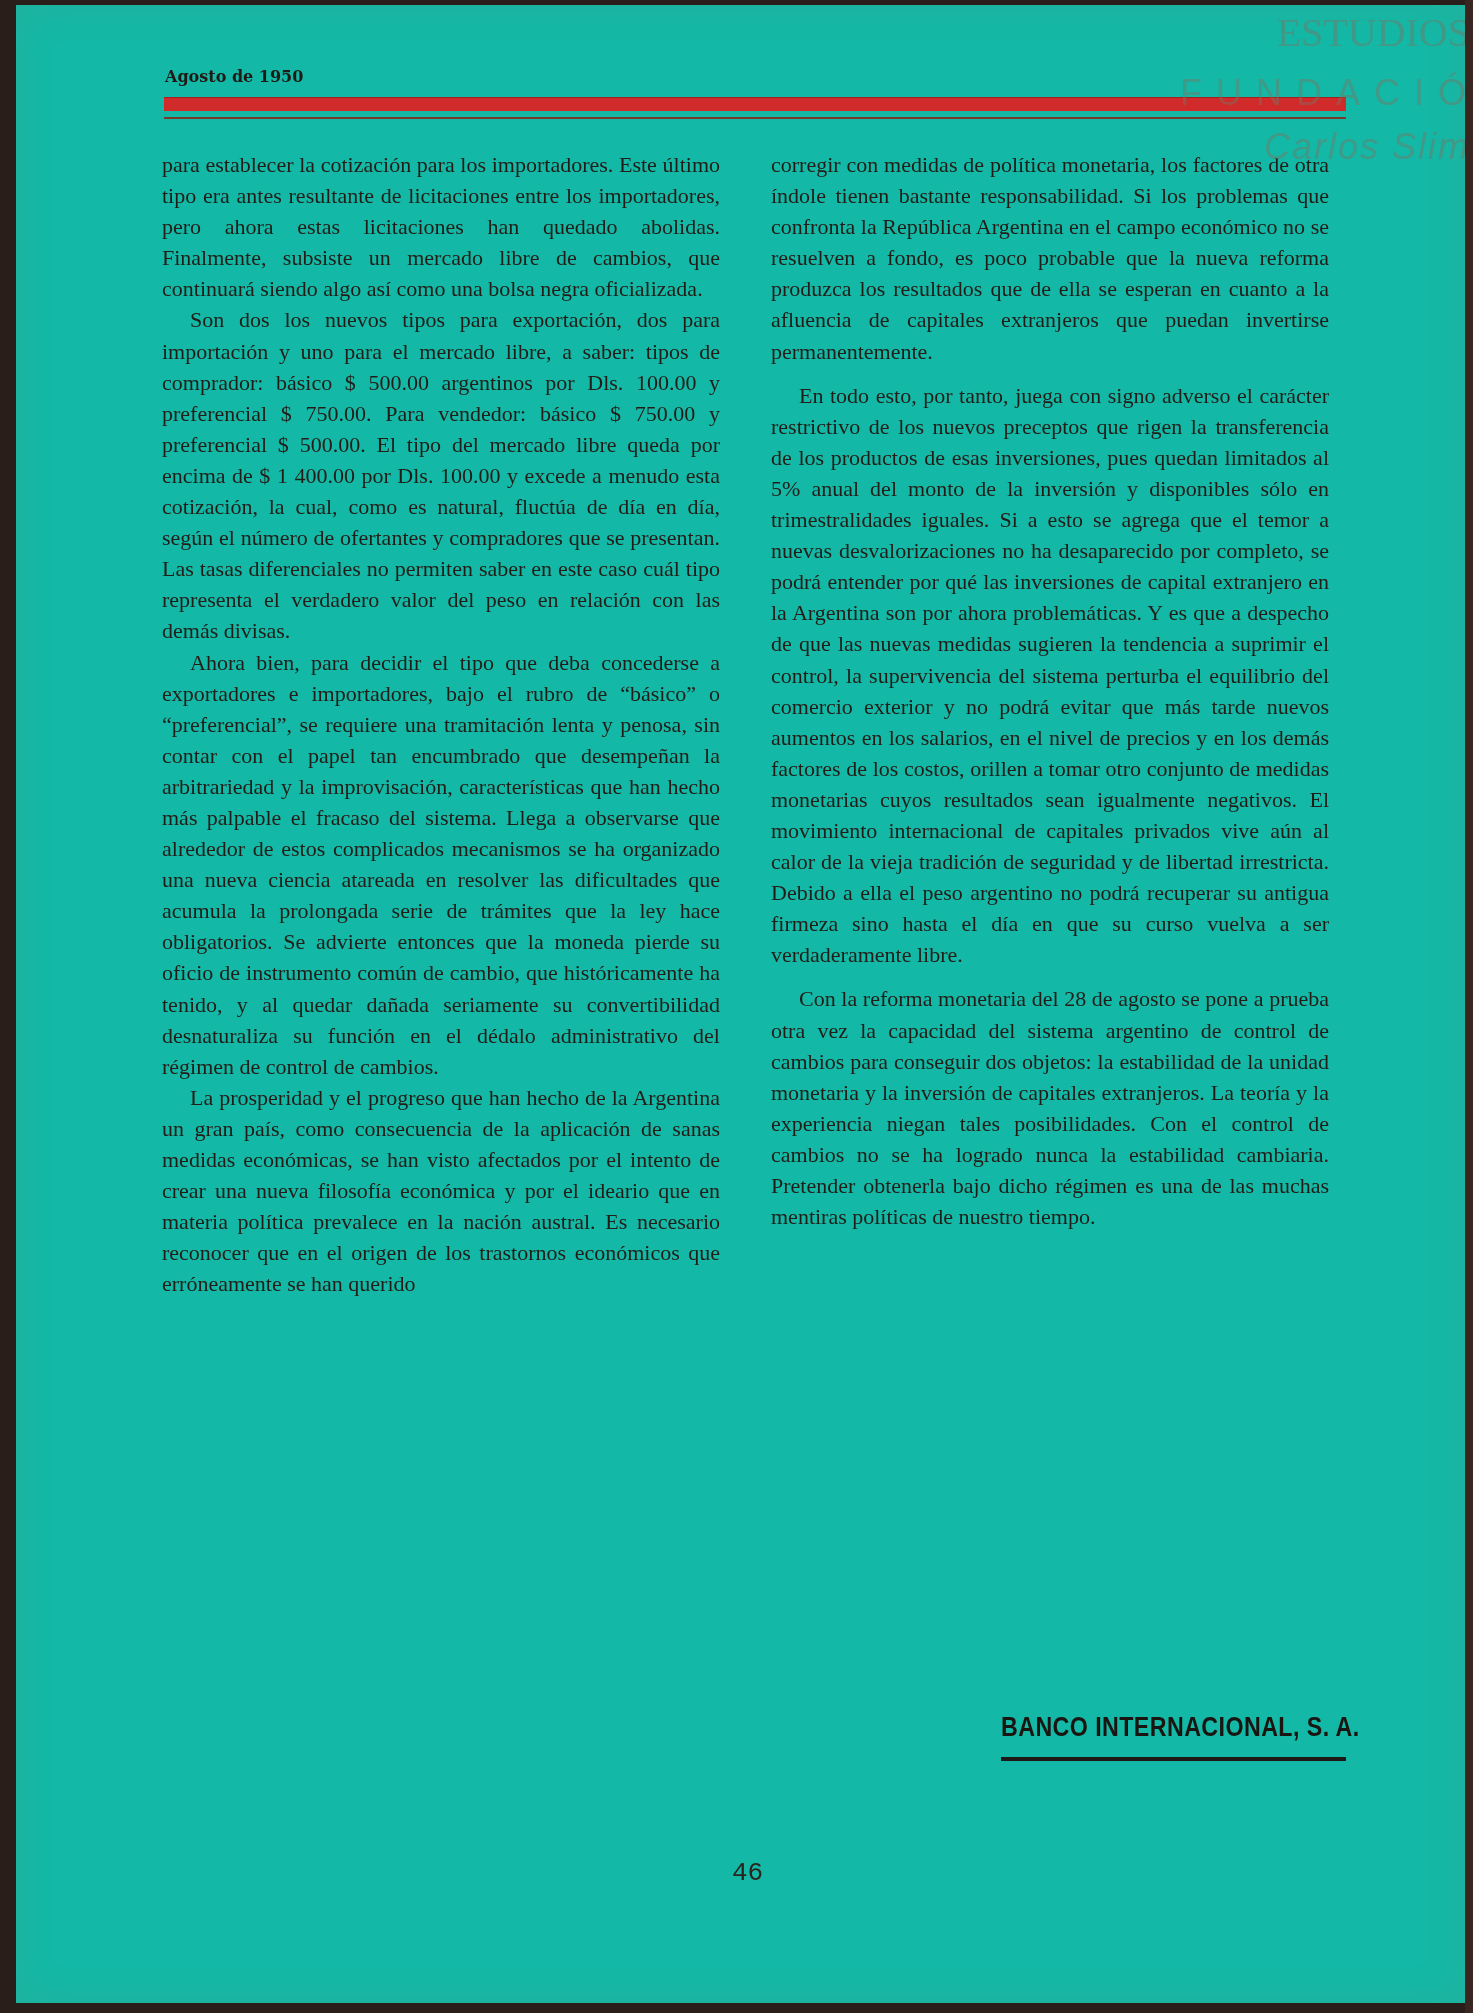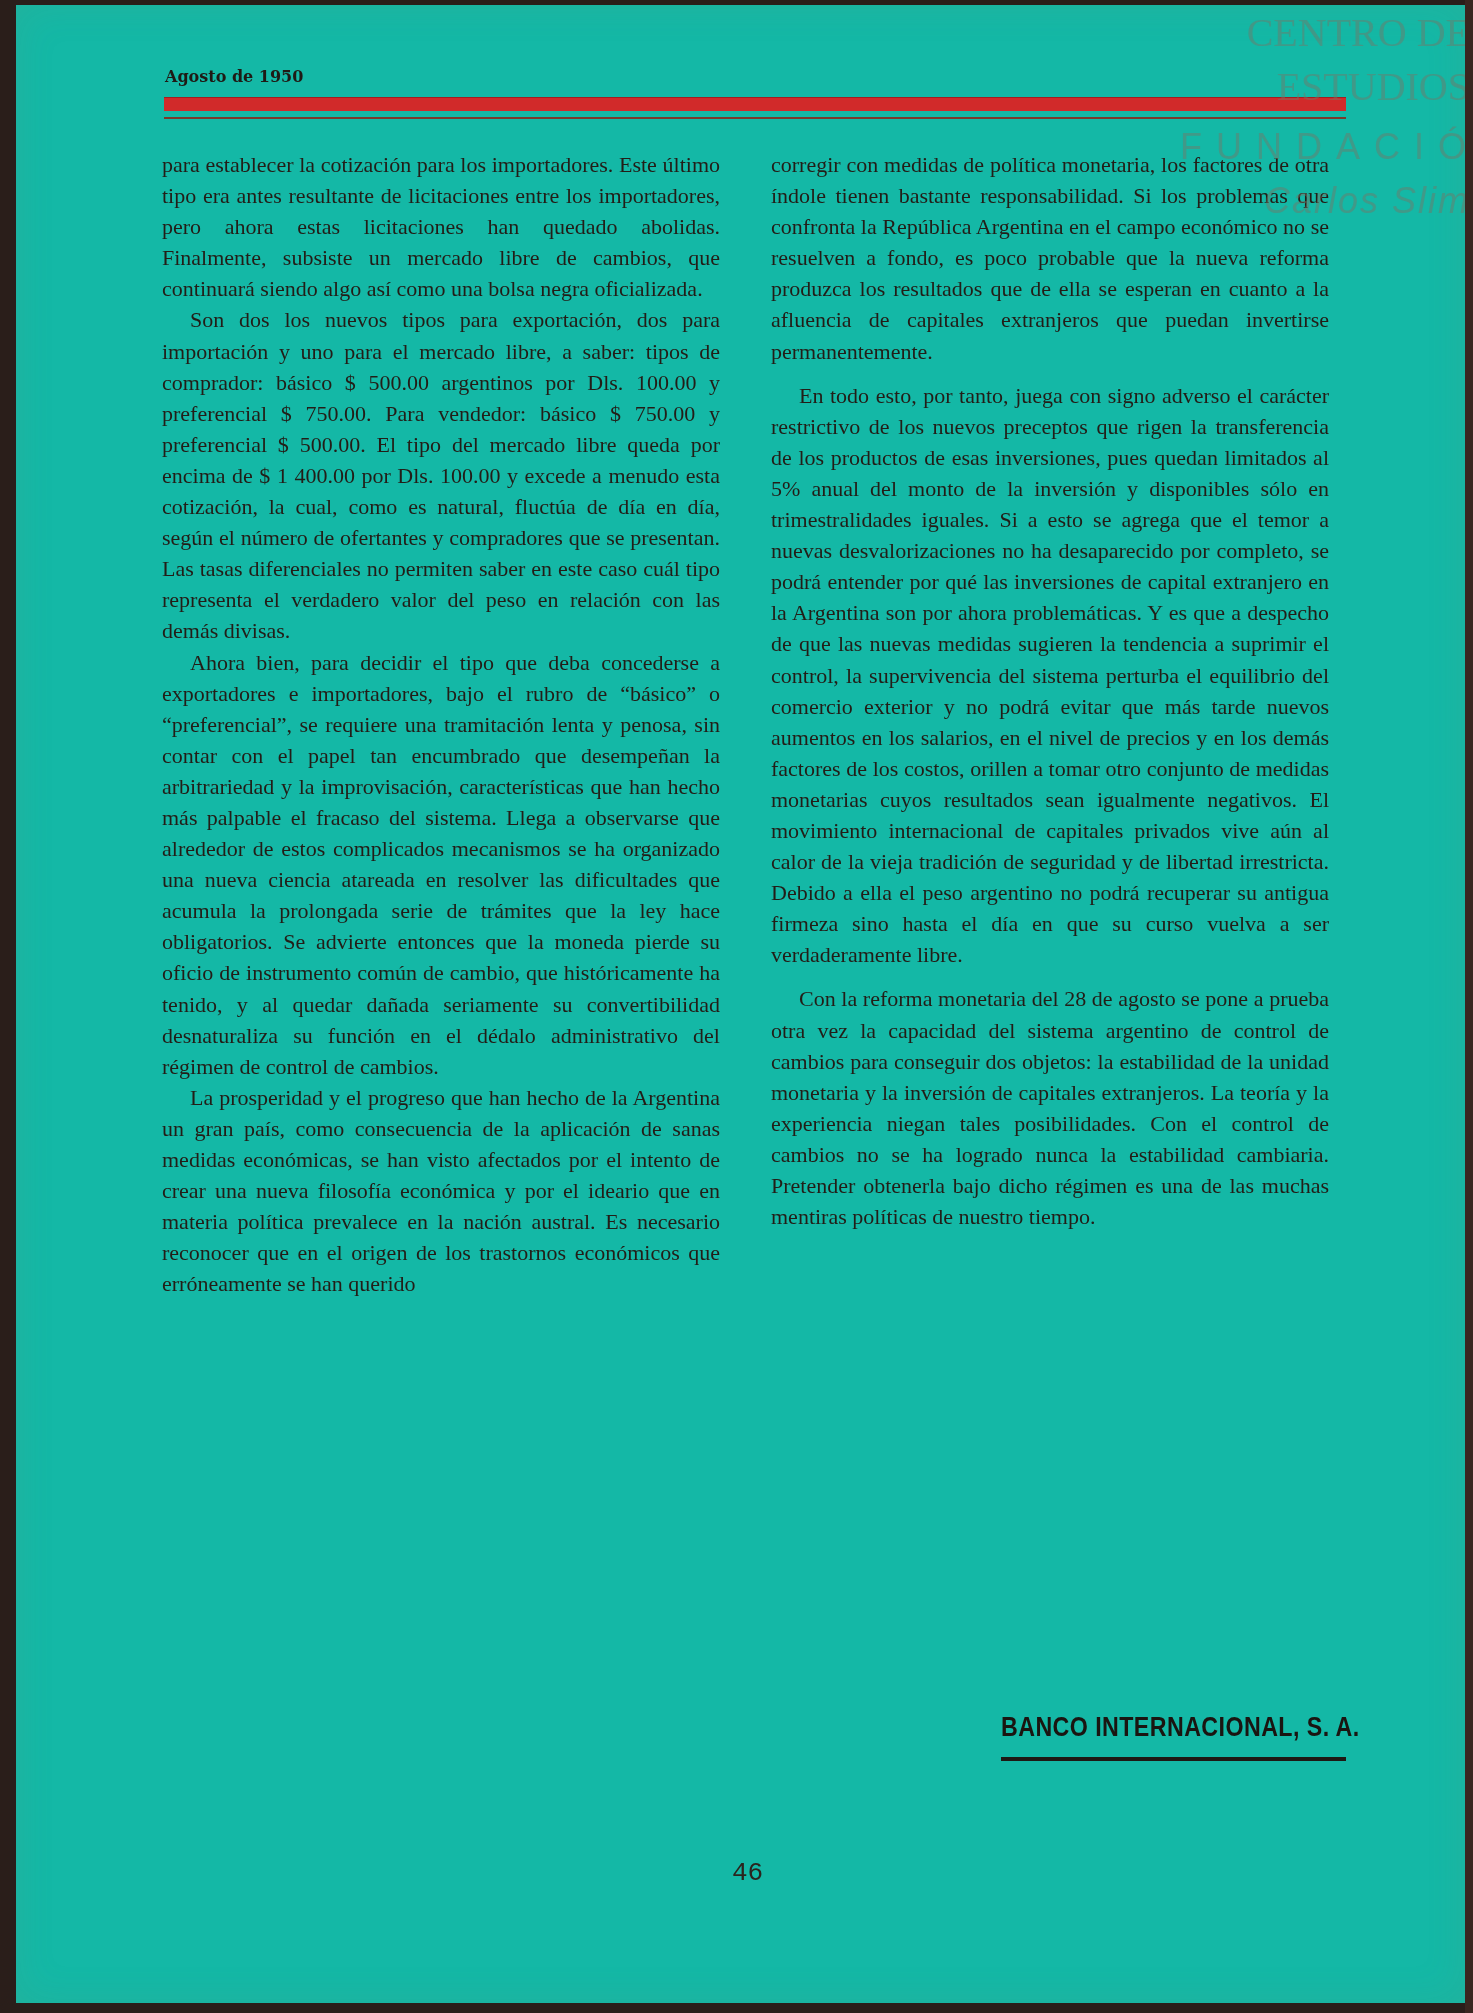--- a/index.html
+++ b/index.html
@@ -96,19 +96,18 @@
     <p>Con la reforma monetaria del 28 de agosto se pone a prueba otra vez la capacidad del sistema argentino de control de cambios para conseguir dos objetos: la estabilidad de la unidad monetaria y la inversión de capitales extranjeros. La teoría y la experiencia niegan tales posibilidades. Con el control de cambios no se ha logrado nunca la estabilidad cambiaria. Pretender obtenerla bajo dicho régimen es una de las muchas mentiras políticas de nuestro tiempo.</p>
   </div>
 
   <div class="signature">BANCO INTERNACIONAL, S. A.</div>
   <div class="signature-rule"></div>
 
   <div class="page-number">46</div>
 </div>
 
 <div class="watermark">
-  <span class="wm-line">CENTRO DE</span>
   <span class="wm-line">ESTUDIOS</span>
   <span class="wm-line wm-fund">FUNDACIÓN</span>
   <span class="wm-line wm-sig">Carlos Slim</span>
 </div>
 
 <div class="right-edge"></div>
 
 </body></html>

